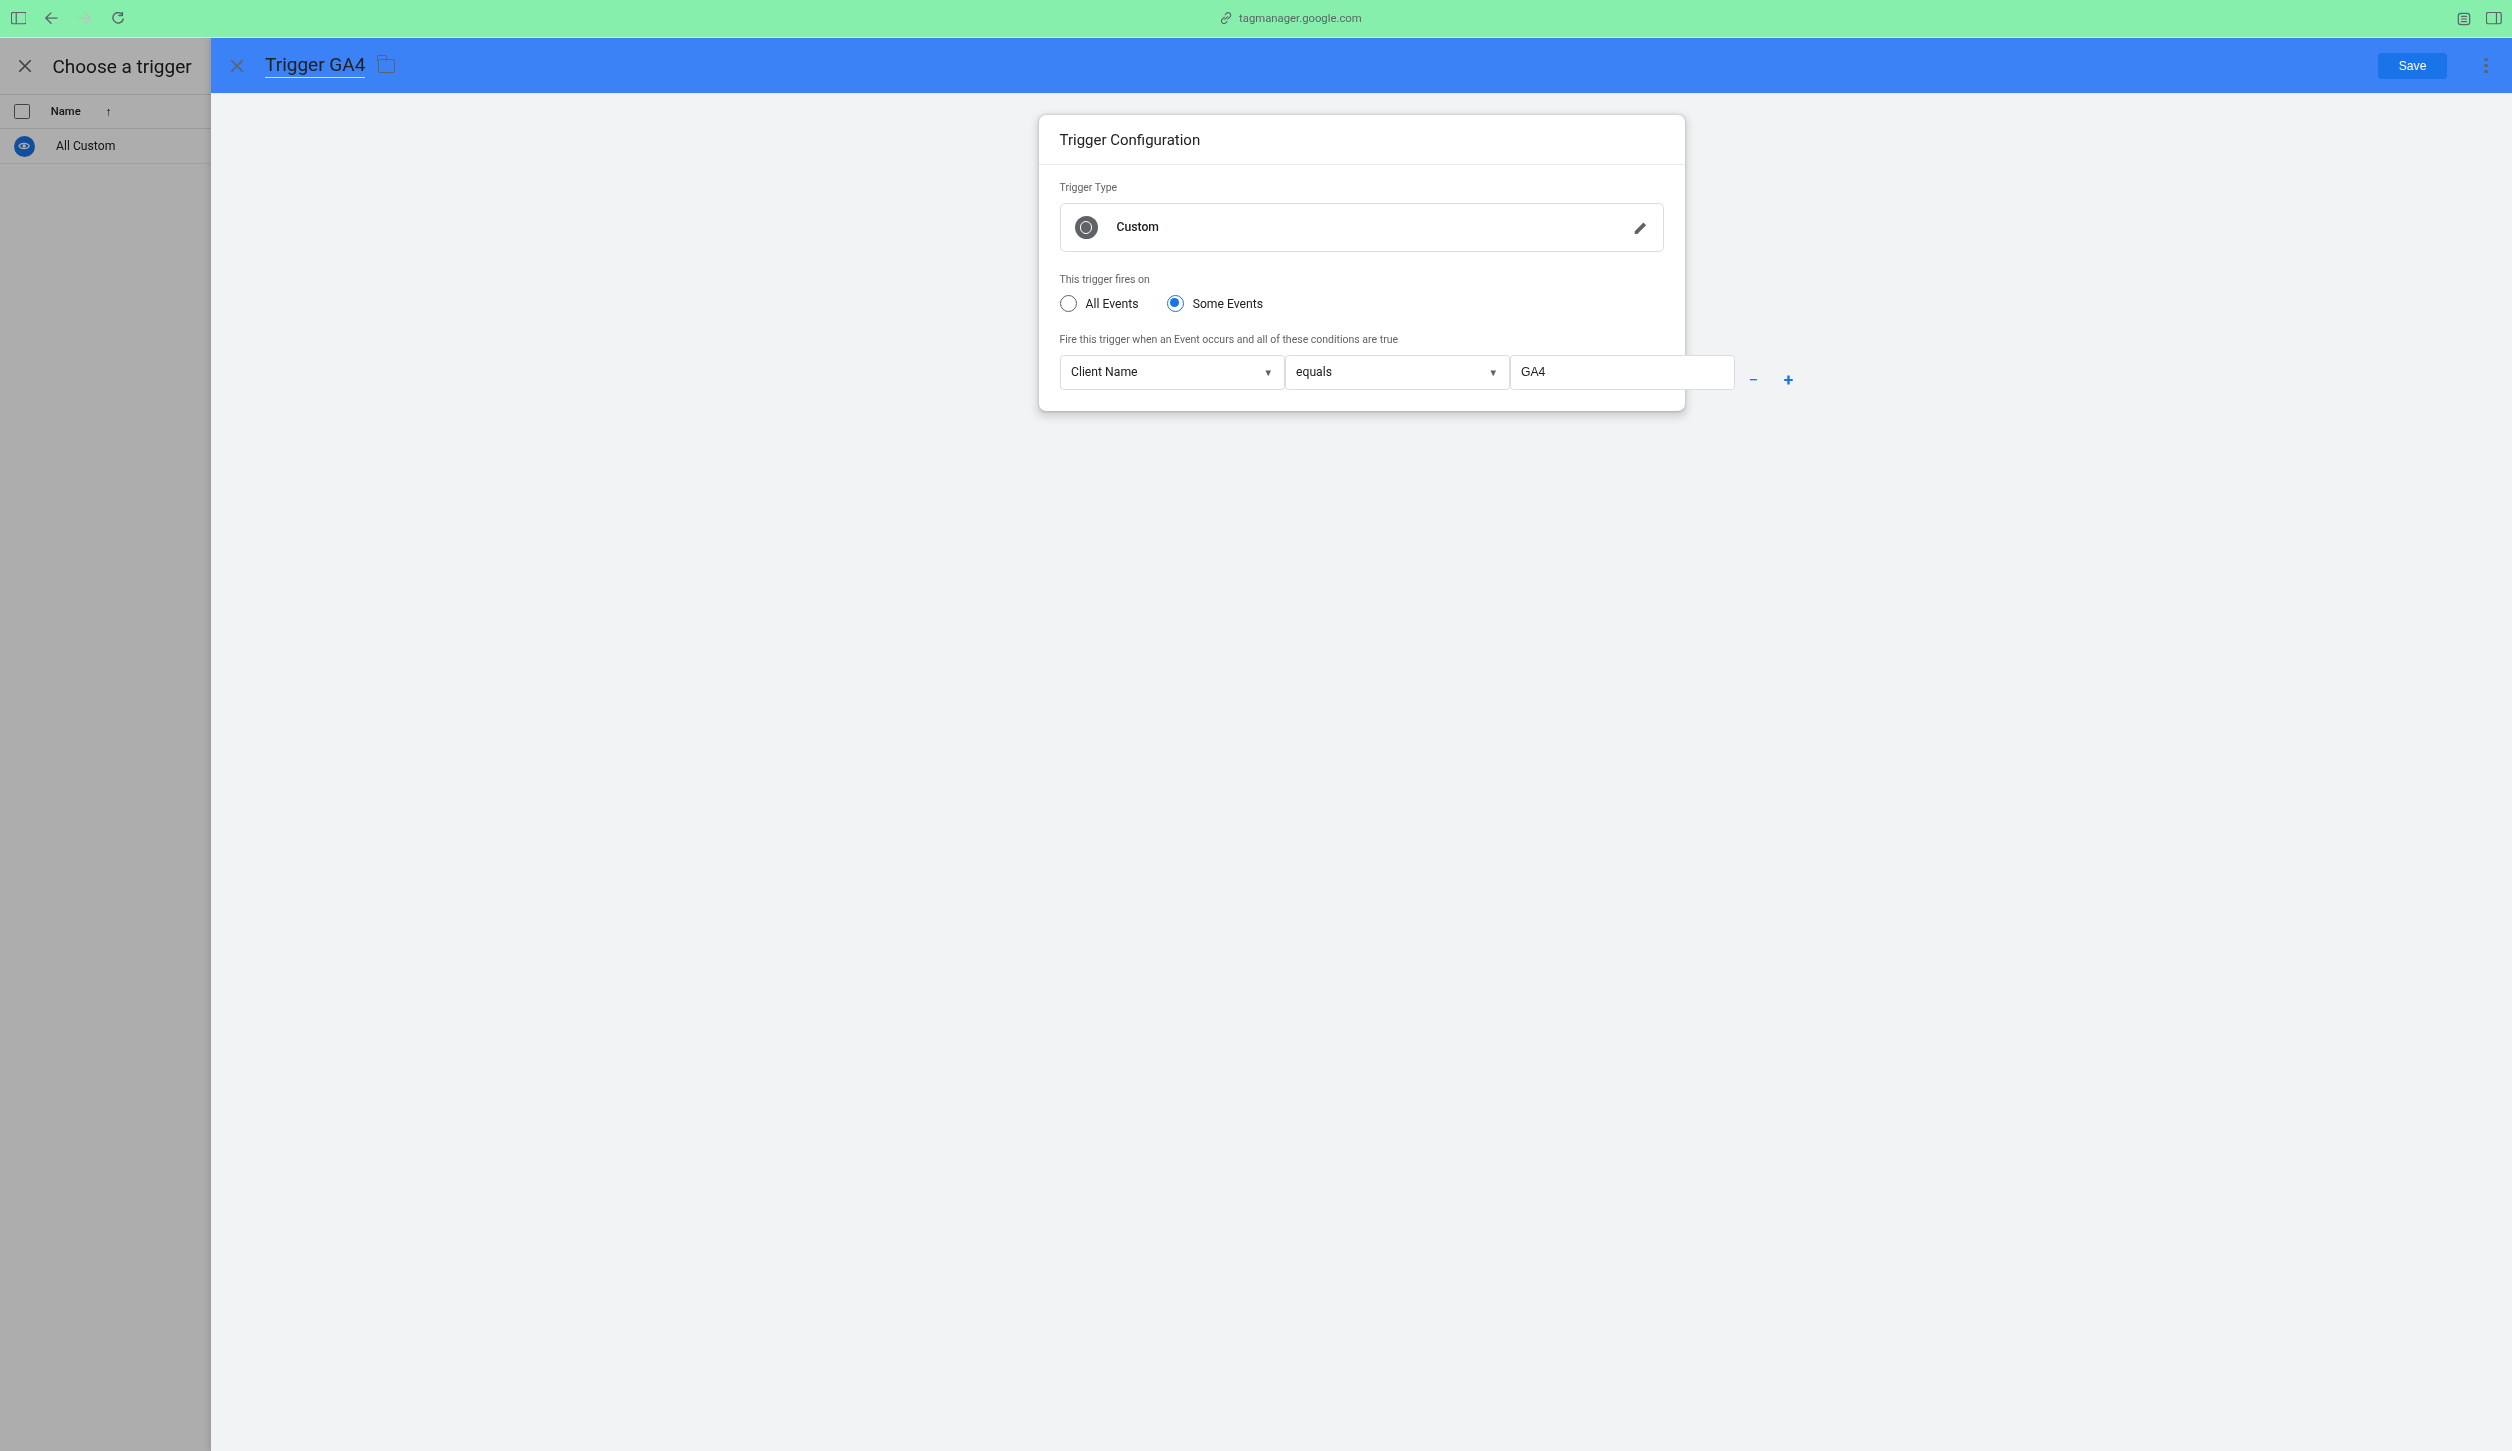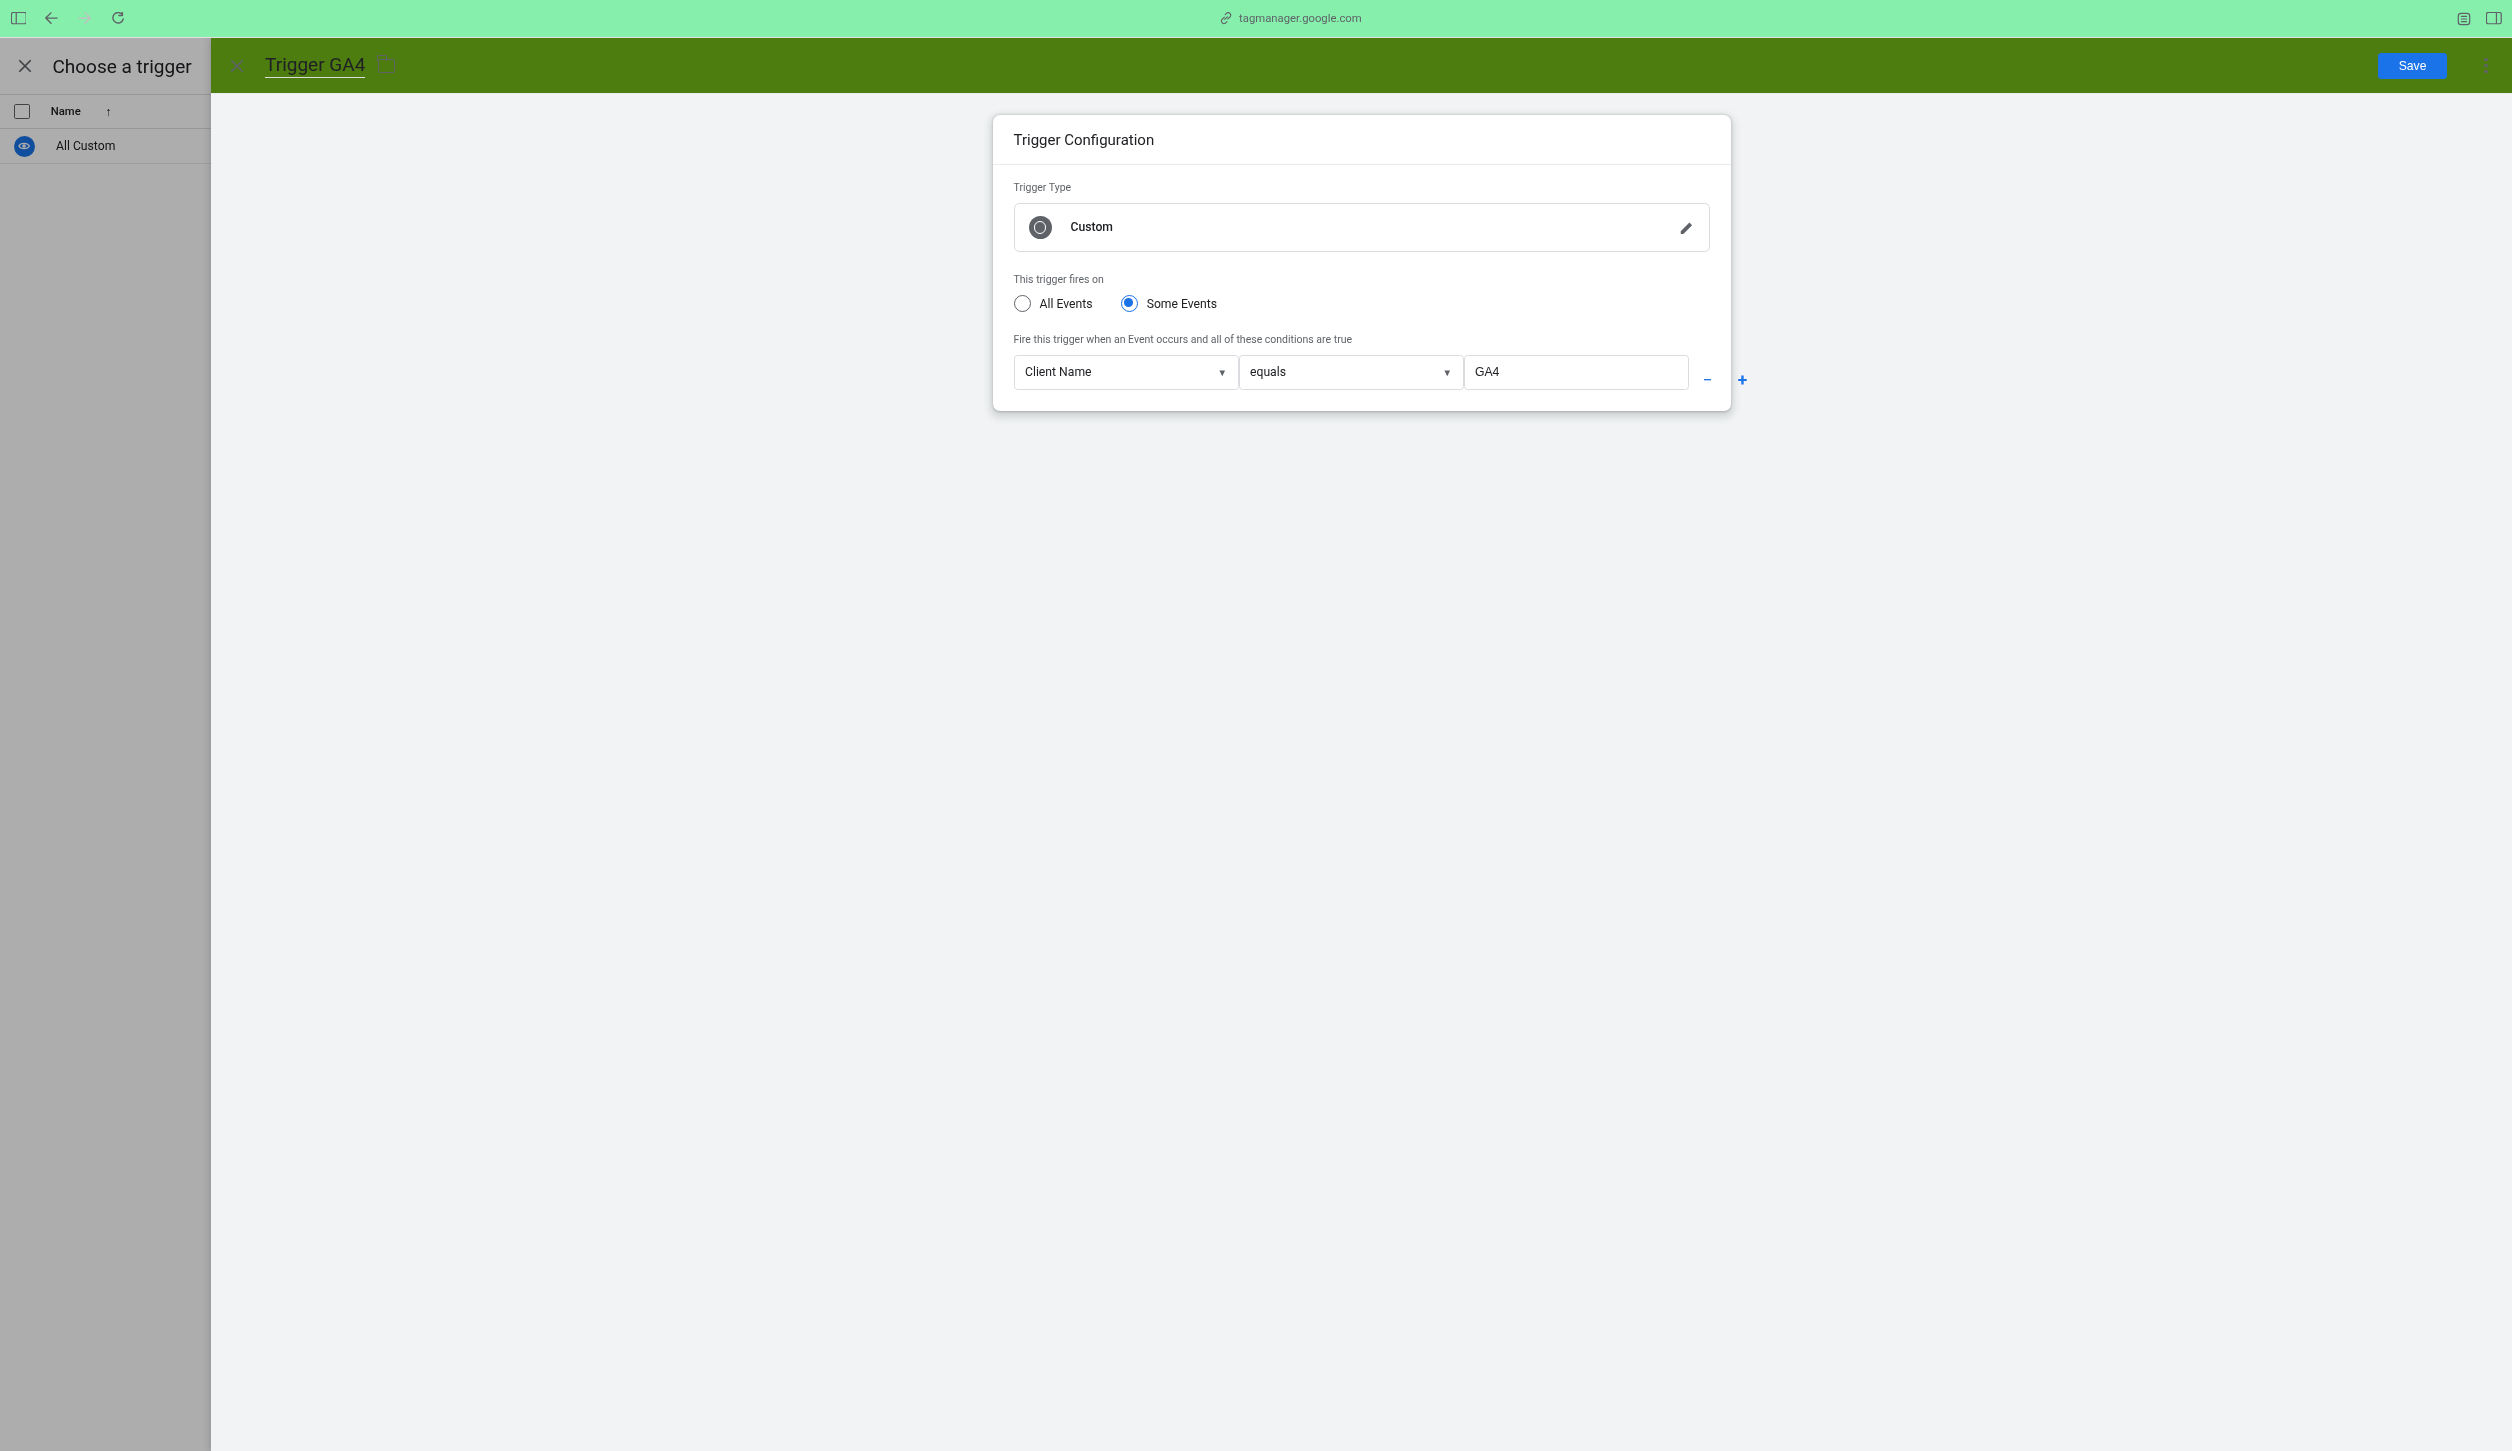--- a/index.html
+++ b/index.html
@@ -85,21 +85,21 @@
     width: 21px; height: 21px; border-radius: 50%;
     background: #1a73e8;
     display: flex; align-items: center; justify-content: center;
     color: #fff;
   }
 
   
   .editor-panel {
     position: absolute;
     left: 211px; right: 0; top: 0; bottom: 0;
-    background: #4d7c0f;
+    background: #3b82f6;
     box-shadow: -1.7px 0 7px rgba(0,0,0,0.15);
     display: flex;
     flex-direction: column;
   }
   .editor-header {
     height: 56px;
     display: flex;
     align-items: center;
     padding: 0 15.7px;
     gap: 17.4px;
@@ -130,21 +130,21 @@
   .kebab { width: 21px; display:flex; flex-direction:column; align-items:center; gap:2.6px; cursor:pointer; margin-left: 10.5px;}
   .kebab span { width:3.5px; height:3.5px; background:#5f6368; border-radius:50%; }
 
   .editor-body {
     flex: 1;
     background: #f1f3f4;
     overflow: auto;
     padding: 21px;
   }
   .config-card {
-    width: 738px;
+    width: 646px;
     margin: 0 auto;
     background: #fff;
     border-radius: 7px;
     box-shadow: 0 0.9px 2.6px rgba(60,64,67,0.3), 0 3.5px 7px 2.6px rgba(60,64,67,0.15);
   }
   .card-header {
     padding: 15.7px 21px;
     font-size: 15px;
     color: #202124;
     border-bottom: 0.9px solid #e8eaed;

